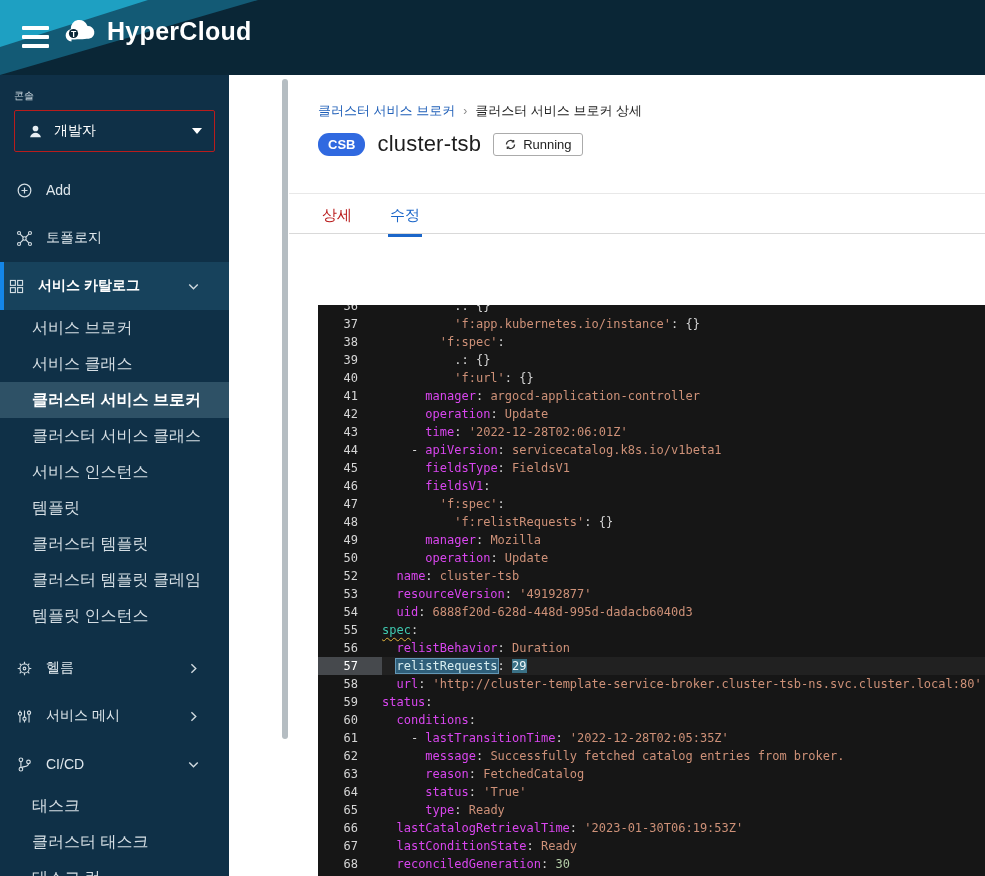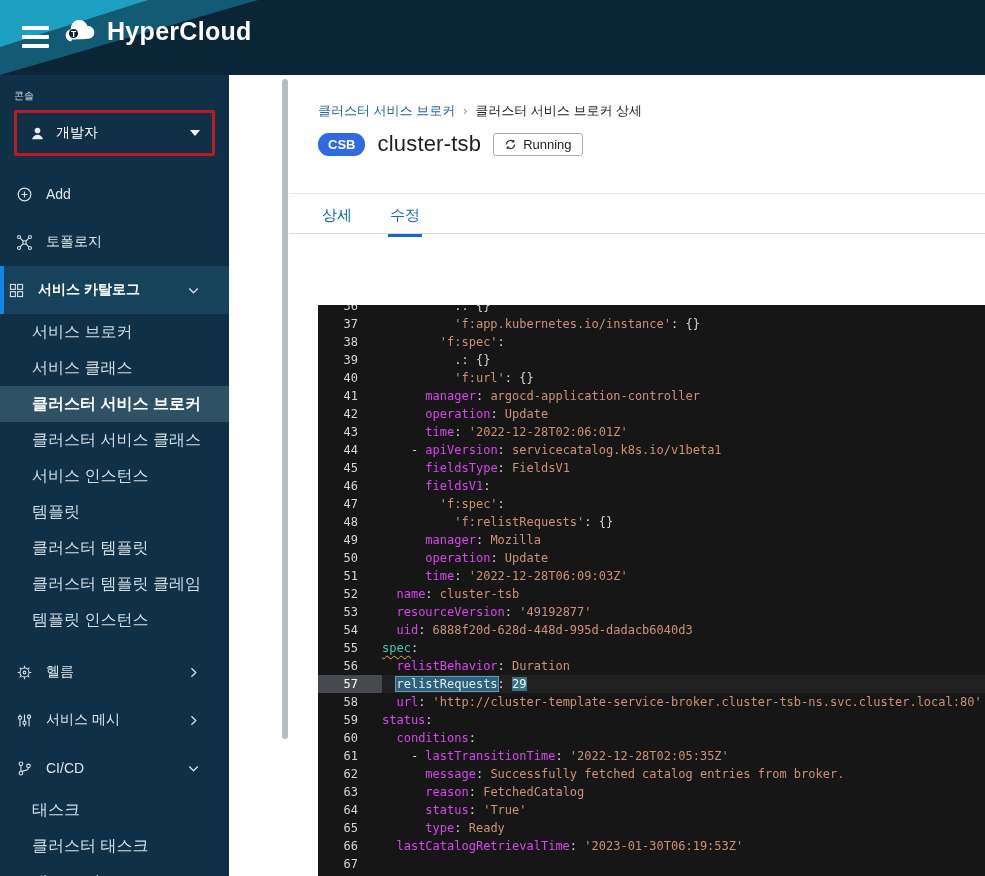--- a/index.html
+++ b/index.html
@@ -11,21 +11,21 @@
   .tri-mid{position:absolute;left:0;top:0;width:258px;height:75px;background:#135a75;clip-path:polygon(0 0,100% 0,0 100%);}
   .tri-bright{position:absolute;left:0;top:0;width:148px;height:47px;background:#1ea0c2;clip-path:polygon(0 0,100% 0,0 100%);}
   .hamburger{position:absolute;left:22px;top:26px;width:27px;height:22px;background:none;border:none;padding:0;cursor:pointer;z-index:3;}
   .hamburger .bar{display:block;width:27px;height:4px;background:#fff;border-radius:1px;margin-bottom:5px;}
   .brand{position:absolute;left:62px;top:17px;display:flex;align-items:center;gap:5px;color:#fff;z-index:3;cursor:pointer;}
   .brand-text{font-size:25px;font-weight:700;letter-spacing:.3px;}
 
   
   .sidebar{position:absolute;left:0;top:75px;width:229px;height:801px;background:#0f3047;color:#e2eaf0;overflow:hidden;}
   .console-label{margin:14px 14px 7px;font-size:10px;color:#c8d4dc;}
-  .role{margin:0 14px;height:40px;border:3px solid #b91c1c;border-radius:2px;display:flex;align-items:center;gap:10px;padding:0 12px;font-size:14px;color:#fff;cursor:pointer;}
+  .role{margin:0 14px;height:40px;border:1px solid #b91c1c;border-radius:2px;display:flex;align-items:center;gap:10px;padding:0 12px;font-size:14px;color:#fff;cursor:pointer;}
   .role .caret{margin-left:auto;width:0;height:0;border-left:5px solid transparent;border-right:5px solid transparent;border-top:6px solid #fff;}
   .nav{margin-top:14px;}
   .nav-item{height:48px;display:flex;align-items:center;padding:0 14px 0 16px;font-size:14px;color:#dfe7ec;cursor:pointer;}
   .nav-item.active{background:#17425c;border-left:4px solid #1486e8;padding-left:4px;font-weight:700;color:#fff;}
   .icon{display:inline-flex;}
   .icon svg{width:17px;height:17px;display:block;}
   .nav-item .icon{margin-right:13px;}
   .nav-item .chev{margin-left:auto;}
   .sub-item{height:36px;display:flex;align-items:center;padding-left:32px;font-size:16px;color:#d5dee4;cursor:pointer;}
   .sub-item.selected{background:#2e5166;color:#fff;font-weight:700;}
@@ -41,21 +41,21 @@
   .crumb-link{color:#1f5fb8;text-decoration:none;cursor:pointer;}
   .crumb-sep{color:#8a8a8a;font-size:12px;}
   .crumb-cur{color:#222;}
   .title-row{position:absolute;left:29px;top:56px;display:flex;align-items:center;gap:12px;}
   .kind-badge{background:#3069e0;color:#fff;font-size:13px;font-weight:700;padding:4px 10px;border-radius:11px;}
   .page-title{margin:0;font-size:22px;font-weight:500;color:#1d1d1d;letter-spacing:.2px;}
   .status-badge{display:flex;align-items:center;gap:6px;border:1px solid #ababab;border-radius:3px;padding:3px 10px;font-size:13px;color:#222;background:#fff;}
   .status-badge svg{width:13px;height:13px;display:block;}
   .divider{position:absolute;left:0;top:118px;width:696px;height:1px;background:#e8e8e8;}
   .tabs{position:absolute;left:31px;top:124px;display:flex;gap:34px;}
-  .tab{font-size:15px;color:#0369a1;padding:7px 2px 9px;cursor:pointer;}
+  .tab{font-size:15px;color:#b91c1c;padding:7px 2px 9px;cursor:pointer;}
   .tab.active{color:#1b66c9;border-bottom:3px solid #1b66c9;}
   .tabs-underline{position:absolute;left:0;top:158px;width:696px;height:1px;background:#d9d9d9;}
 
   
   .editor{position:absolute;left:29px;top:230px;width:667px;height:584px;background:#161616;overflow:hidden;
           font-family:"DejaVu Sans Mono",monospace;font-size:12px;cursor:text;}
   .lines{margin-top:-8px;}
   .line{display:flex;height:18px;line-height:18px;}
   .gutter{width:64px;padding-right:24px;box-sizing:border-box;text-align:right;color:#d6d6d6;flex:none;}
   .code{white-space:pre;}
@@ -336,24 +336,20 @@
           </div>
           <div class="line">
             <span class="gutter">49</span>
             <span class="code"><span class="tk-p">      </span><span class="tk-k">manager</span><span class="tk-p">: </span><span class="tk-s">Mozilla</span></span>
           </div>
           <div class="line">
             <span class="gutter">50</span>
             <span class="code"><span class="tk-p">      </span><span class="tk-k">operation</span><span class="tk-p">: </span><span class="tk-s">Update</span></span>
           </div>
           <div class="line">
-            <span class="gutter">51</span>
-            <span class="code"><span class="tk-p">      </span><span class="tk-k">time</span><span class="tk-p">: </span><span class="tk-s">'2022-12-28T06:09:03Z'</span></span>
-          </div>
-          <div class="line">
             <span class="gutter">52</span>
             <span class="code"><span class="tk-p">  </span><span class="tk-k">name</span><span class="tk-p">: </span><span class="tk-s">cluster-tsb</span></span>
           </div>
           <div class="line">
             <span class="gutter">53</span>
             <span class="code"><span class="tk-p">  </span><span class="tk-k">resourceVersion</span><span class="tk-p">: </span><span class="tk-s">'49192877'</span></span>
           </div>
           <div class="line">
             <span class="gutter">54</span>
             <span class="code"><span class="tk-p">  </span><span class="tk-k">uid</span><span class="tk-p">: </span><span class="tk-s">6888f20d-628d-448d-995d-dadacb6040d3</span></span>
@@ -401,20 +397,21 @@
           <div class="line">
             <span class="gutter">65</span>
             <span class="code"><span class="tk-p">      </span><span class="tk-k">type</span><span class="tk-p">: </span><span class="tk-s">Ready</span></span>
           </div>
           <div class="line">
             <span class="gutter">66</span>
             <span class="code"><span class="tk-p">  </span><span class="tk-k">lastCatalogRetrievalTime</span><span class="tk-p">: </span><span class="tk-s">'2023-01-30T06:19:53Z'</span></span>
           </div>
           <div class="line">
             <span class="gutter">67</span>
+            <span class="code"><span class="tk-p">  </span><span class="tk-k">lastConditionState</span><span class="tk-p">: </span><span class="tk-s">Ready</span></span>
           </div>
           <div class="line">
             <span class="gutter">68</span>
             <span class="code"><span class="tk-p">  </span><span class="tk-k">reconciledGeneration</span><span class="tk-p">: </span><span class="tk-n">30</span></span>
           </div>
         </div>
     </div>
   </div>
 
 </div>

